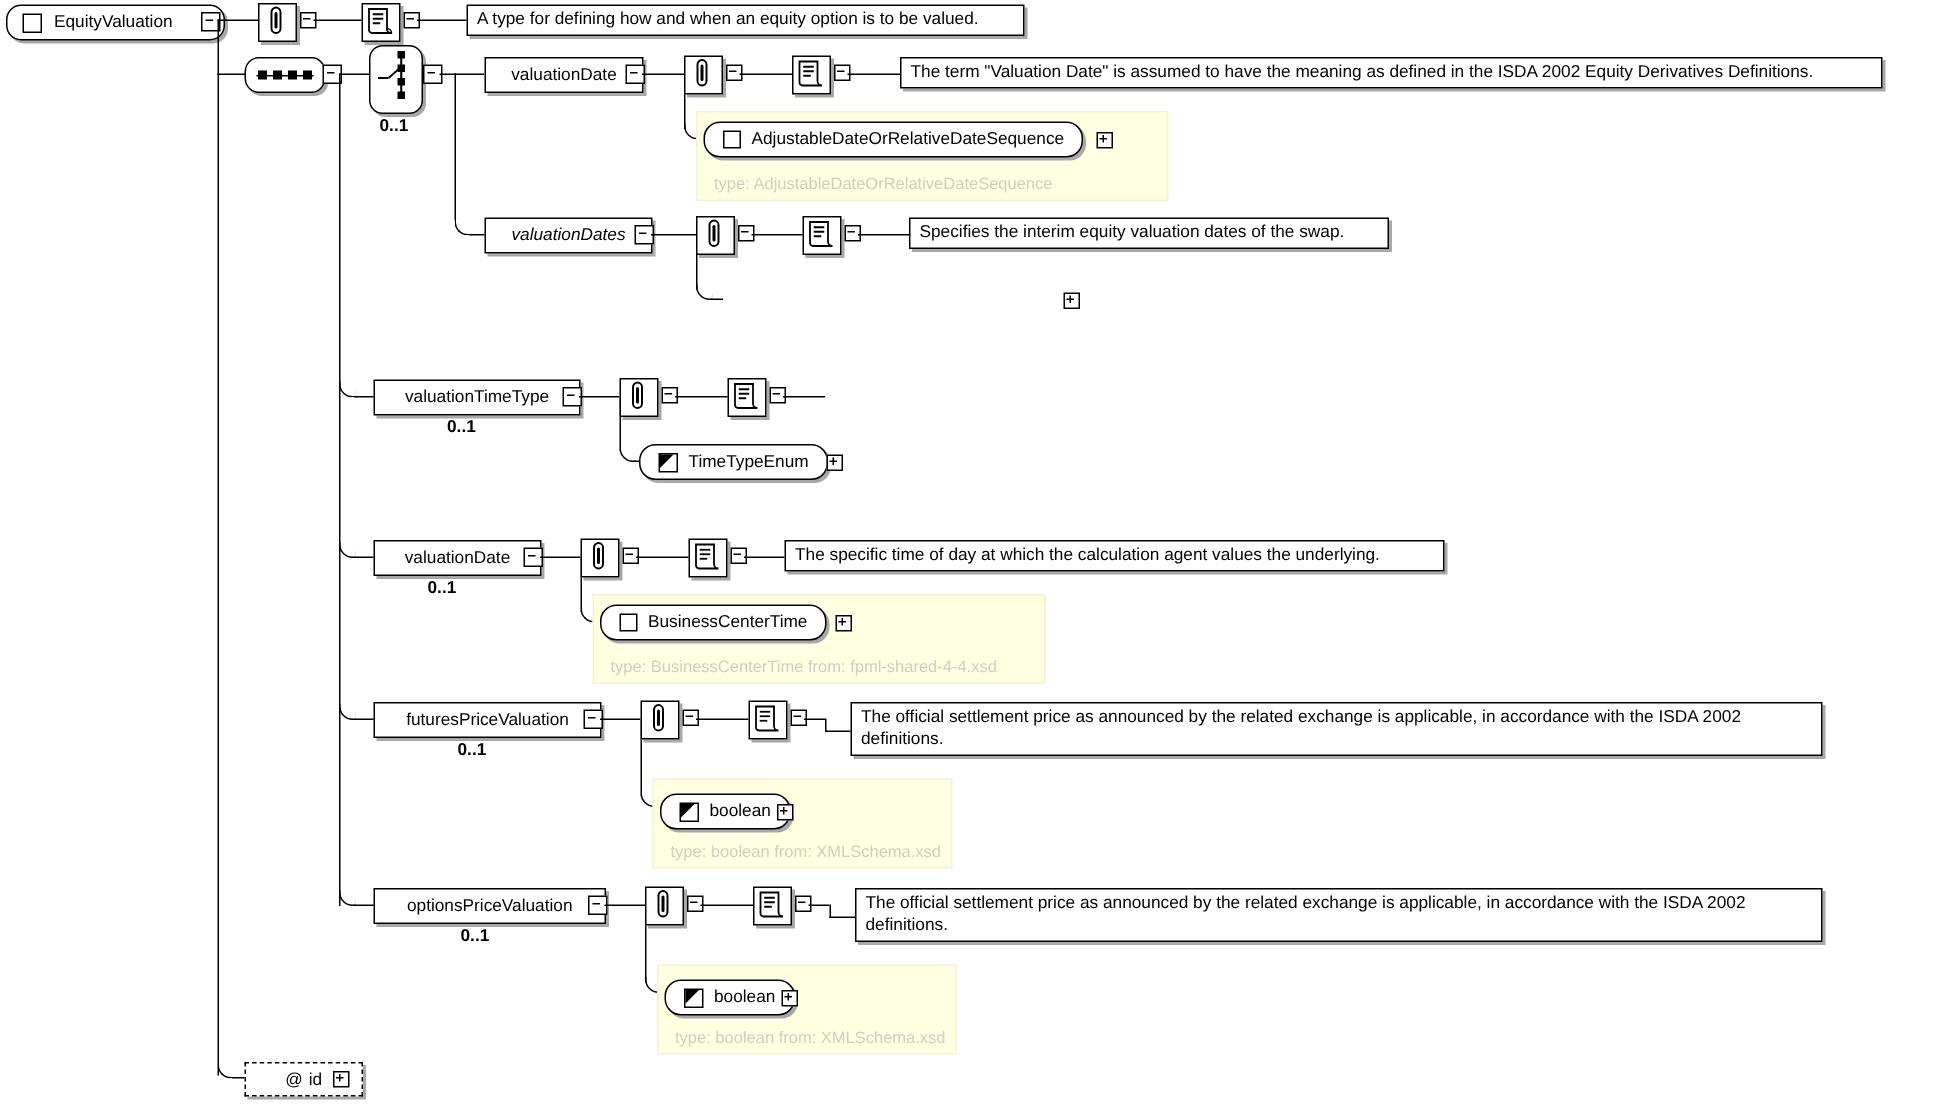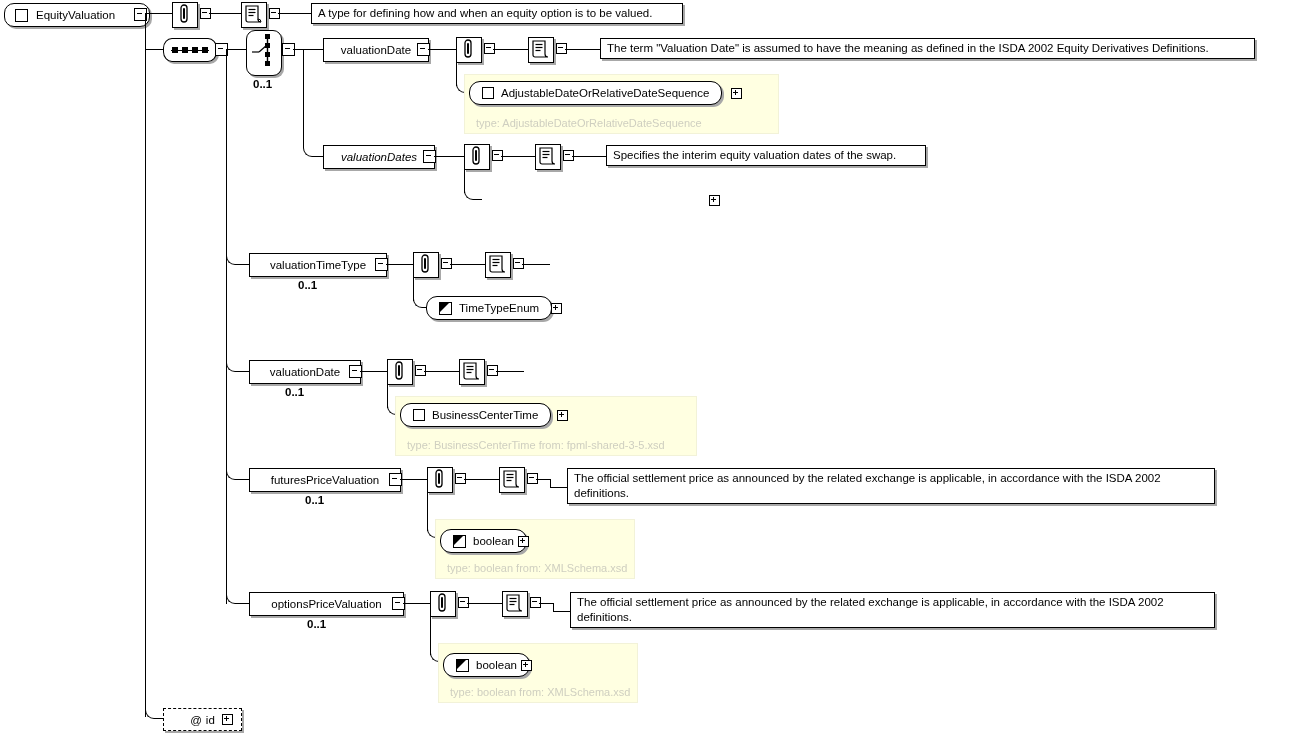--- a/index.html
+++ b/index.html
@@ -291,23 +291,26 @@
   <div class="icn" style="left:459px;top:359px;">
     <svg width="22" height="22" viewBox="0 0 22 22">
       <path d="M4 3 H16 V16 a3 3 0 0 0 3 3 H6 a2 2 0 0 1 -2 -2 Z" fill="#fff" stroke="#000" stroke-width="1.2"></path>
       <line x1="6.5" y1="6.5" x2="13.5" y2="6.5" stroke="#000" stroke-width="1.2"></line>
       <line x1="6.5" y1="9.5" x2="13.5" y2="9.5" stroke="#000" stroke-width="1.2"></line>
       <line x1="6.5" y1="12.5" x2="11.5" y2="12.5" stroke="#000" stroke-width="1.2"></line>
     </svg>
   </div>
   <div class="ctl sm" style="left:487px;top:365px;"></div>
   <div class="ln lnh" style="left:496px;top:371px;width:28px;"></div>
+  <div class="dbox" style="left:523px;top:360px;width:440px;height:21px;">
+    <span>The specific time of day at which the calculation agent values the underlying.</span>
+  </div>
 
   <div class="panel" style="left:395px;top:396px;width:302px;height:60px;">
-    <span class="cap">type: BusinessCenterTime from: fpml-shared-3-5.xsd</span>
+    <span class="cap">type: BusinessCenterTime from: fpml-shared-4-4.xsd</span>
   </div>
   <div class="tbox" style="left:400px;top:403px;">
     <span class="sq"></span>
     <span>BusinessCenterTime</span>
   </div>
   <div class="ctl sm plus" style="left:557px;top:410px;"></div>
 
   <div class="elbow" style="left:226px;top:469px;"></div>
   <div class="ln lnh" style="left:236px;top:479px;width:14px;"></div>
   <div class="ebox" style="left:249px;top:468px;width:136px;">

